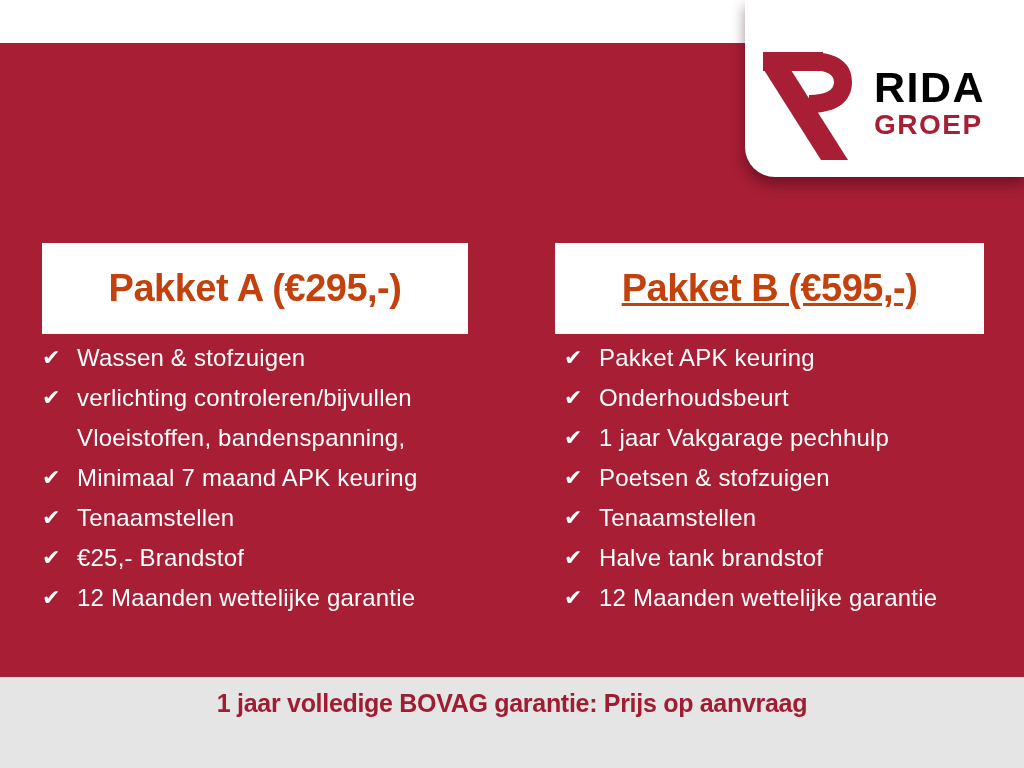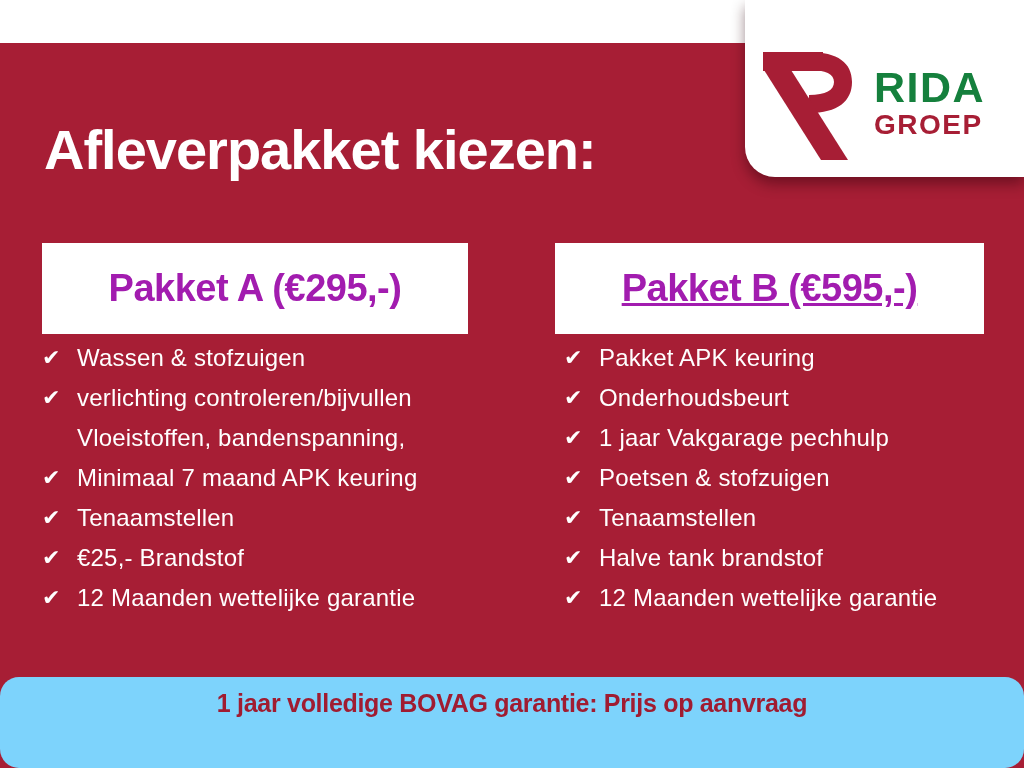--- a/index.html
+++ b/index.html
@@ -3,63 +3,62 @@
 <meta charset="utf-8">
 <style>
   html,body{margin:0;padding:0;background:#e9e9e9;}
   .stage{
     position:relative;width:1024px;height:768px;overflow:hidden;
     background:#A71E35;
     font-family:"Liberation Sans","DejaVu Sans",sans-serif;
     -webkit-font-smoothing:antialiased;
   }
   .top-bar{position:absolute;left:0;top:0;width:1024px;height:43px;background:#ffffff;}
-  .bottom-bar{position:absolute;left:0;top:677px;width:1024px;height:91px;background:#7dd3fc;border-radius:19px;}
+  .bottom-bar{position:absolute;left:0;top:677px;width:1024px;height:91px;background:#e5e5e5;}
   .footer-text{
     margin-top:10px;text-align:center;color:#A01C31;
     font-size:25px;font-weight:800;letter-spacing:-0.3px;line-height:32px;
   }
   .main-title{
     position:absolute;left:44px;top:80px;color:#ffffff;
     font-size:56px;font-weight:800;letter-spacing:-1px;line-height:64px;white-space:nowrap;
   }
   
   .logo-box{
     position:absolute;left:745px;top:0;width:279px;height:177px;background:#ffffff;
     border-bottom-left-radius:30px;
     box-shadow:0 7px 14px rgba(45,0,10,0.45);
   }
   .r-mark{position:absolute;left:14px;top:50px;width:94px;height:112px;}
   .brand{position:absolute;left:129px;top:66px;}
-  .brand-name{font-size:43px;font-weight:800;letter-spacing:1.5px;color:#15803d;line-height:42px;}
+  .brand-name{font-size:43px;font-weight:800;letter-spacing:1.5px;color:#000000;line-height:42px;}
   .brand-sub{font-size:28px;font-weight:700;letter-spacing:1.5px;color:#A71E35;line-height:30px;margin-top:2px;}
   
   .pkg-header{
     position:absolute;top:243px;height:91px;background:#ffffff;
     display:flex;align-items:center;justify-content:center;
-    color:#a21caf;font-weight:800;font-size:38px;letter-spacing:-0.5px;white-space:nowrap;
+    color:#c2410c;font-weight:800;font-size:38px;letter-spacing:-0.5px;white-space:nowrap;
   }
   .pkg-header.a{left:42px;width:426px;}
   .pkg-header.b{left:555px;width:429px;text-decoration:underline;}
   
   .pkg-list{position:absolute;top:338px;margin:0;padding:0;list-style:none;}
   .pkg-list.a{left:42px;width:475px;}
   .pkg-list.b{left:564px;width:455px;}
   .pkg-list li{display:flex;color:#ffffff;font-size:24px;font-weight:500;line-height:40px;letter-spacing:0.2px;}
   .chk{flex:0 0 35px;width:35px;font-size:22px;color:#ffffff;}
   .txt span{display:block;}
 </style>
 </head>
 <body>
 
 <div class="stage">
 
   <div class="top-bar"></div>
 
-  <h1 class="main-title">Afleverpakket kiezen:</h1>
 
   <div class="logo-box">
     <svg class="r-mark" viewBox="0 0 94 112" xmlns="http://www.w3.org/2000/svg">
       <path d="M4 2 H64 V21 H4 Z" fill="#A71E35"></path>
       <path d="M50 2 C79 2 93 13 93 32 C93 51 79 63 50 63 L50 45 C67 45 75 40 75 32 C75 24 67 20 50 20 Z" fill="#A71E35"></path>
       <path d="M5 20 L32 20 L89 110 L62 110 Z" fill="#A71E35"></path>
     </svg>
     <div class="brand">
       <div class="brand-name">RIDA</div>
       <div class="brand-sub">GROEP</div>

